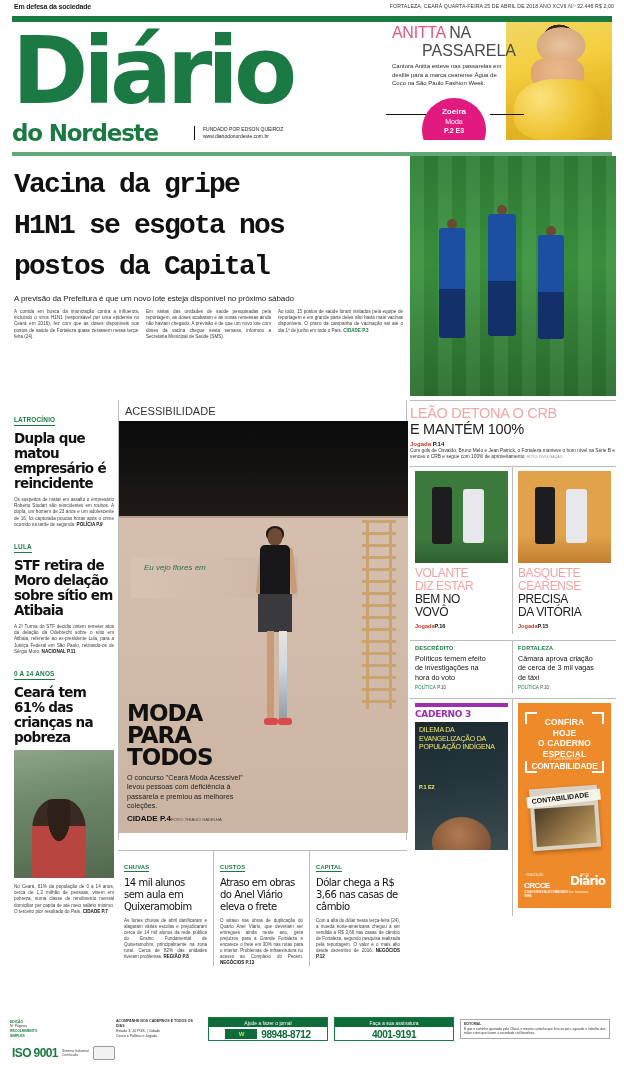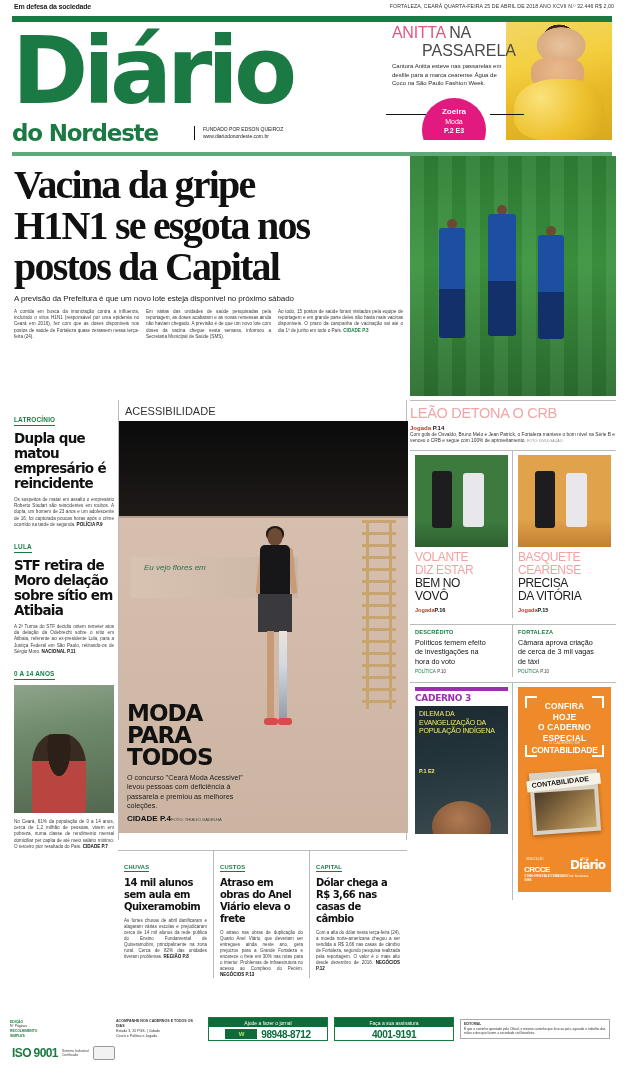--- a/index.html
+++ b/index.html
@@ -73,22 +73,22 @@
   .zoeira .z1 { font-size: 8px; font-weight: 700; line-height: 10px; }
   .zoeira .z2 { font-size: 7px; line-height: 9px; }
   .zoeira .z3 { font-size: 7px; font-weight: 700; line-height: 9px; }
   .anitta-rule { position:absolute; left:0; top:92px; width:40px; height:1px; background:#111; }
   .anitta-rule2 { position:absolute; left:104px; top:92px; width:34px; height:1px; background:#111; }
 
   
   .lead { margin: 8px 12px 0 14px; width: 390px; }
   .kicker-lead { font-size: 7.5px; font-weight: 700; color: #1b7a43; letter-spacing: 0.2px; }
   .lead h1 {
-    font-family: Liberation Serif, serif;
-    font-size: 40px; line-height: 41px; font-weight: 700;
+    font-family: Liberation Mono, monospace;
+    font-size: 28px; line-height: 41px; font-weight: 700;
     letter-spacing: -1.8px; color: #111; margin-top: 3px;
   }
   .lead .sub { font-size: 8px; color: #222; margin-top: 7px; letter-spacing: -0.1px; }
 
   
   .leadcols { display: flex; gap: 7px; margin: 6px 12px 0 14px; width: 392px; }
   .leadcols .c { width: 125px; font-size: 4.6px; line-height: 6.2px; color: #3a3a3a; text-align: justify; }
   .leadcols .c b { font-weight: 700; color:#1b7a43; }
 
   
@@ -217,21 +217,21 @@
   .ad .dlogo { font-family:"DejaVu Sans",sans-serif; font-size:12px; font-weight:700; letter-spacing:-0.9px; line-height:11px;}
   .ad .dlogo small{ display:block; font-size:3px; font-weight:400; letter-spacing:0;}
   .ad .realiz { position:absolute; left:8px; bottom:31px; font-size:2.8px; color:#ffe3c6;}
   .ad .apoio { position:absolute; right:22px; bottom:31px; font-size:2.8px; color:#ffe3c6;}
 
   
   .bottom3 { position:absolute; left:118px; top:850px; width:289px; display:flex; border-top:1px solid #bbb;}
   .bottom3 .b { width: 96px; padding: 4px 6px 0 6px; border-right:1px solid #bbb;}
   .bottom3 .b:last-child { border-right:none; }
   .b-kicker { font-size:5.8px; font-weight:700; color:#1b7a43; letter-spacing:0.2px; border-bottom:1px solid #1b7a43; display:inline-block; padding-bottom:1px;}
-  .b-title { font-family:"DejaVu Sans",sans-serif; font-size:10px; line-height:12px; font-weight:700; letter-spacing:-0.5px; color:#111; margin-top:4px;}
+  .b-title { font-family:"DejaVu Sans",sans-serif; font-size:10px; line-height:12px; font-weight:400; letter-spacing:-0.5px; color:#111; margin-top:4px;}
   .b-body { font-size:4.5px; line-height:6px; color:#3c3c3c; margin-top:5px; text-align:justify;}
   .b-body b { font-weight:700; color:#111;}
 
   
   .footer { position:absolute; left:0; top:1014px; width:624px; height:30px; display:flex; align-items:center; gap:6px; padding:0 10px;}
   .fleft { width: 100px; font-size:3.4px; line-height:4.6px; color:#333;}
   .fleft .g { color:#1b7a43; font-weight:700;}
   .fmid { width:86px; font-size:3.6px; line-height:5px; color:#333;}
   .fmid b{ font-weight:700;}
   .phonebox { width:120px; height:24px; border:1px solid #1b7a43; background:#fff;}
@@ -360,31 +360,33 @@
     </div>
 
     <div class="sb-item">
       <div class="sb-kicker">LULA</div>
       <div class="sb-title">STF retira de Moro delação sobre sítio em Atibaia</div>
       <div class="sb-body"><span>A 2ª Turma do STF decidiu ontem remeter atos da delação da Odebrecht sobre o sítio em Atibaia, referente ao ex-presidente Lula, para a Justiça Federal em São Paulo, retirando-os de Sérgio Moro.</span> <b>NACIONAL P.11</b></div>
     </div>
 
     <div class="sb-item">
       <div class="sb-kicker">0 A 14 ANOS</div>
+      <div class="sb-title">Ceará tem 61% das crianças na pobreza</div>
       <div class="sb-photo">
           <div class="kid"></div>
         </div>
       <div class="sb-body"><span>No Ceará, 61% da população de 0 a 14 anos, cerca de 1,2 milhão de pessoas, vivem em pobreza, numa classe de rendimento mensal domiciliar per capita de até meio salário mínimo. O terceiro pior resultado do País.</span> <b>CIDADE P.7</b></div>
     </div>
   </div>
 
   <div class="rightcol">
 
     <div class="leao">
       <div class="t1">LEÃO DETONA O CRB</div>
+      <div class="t2">E MANTÉM 100%</div>
       <div class="ref-red"><span style="color:#c0392b">Jogada</span> <span>P.14</span></div>
       <div class="body"><span>Com gols de Osvaldo, Bruno Melo e Jean Patrick, o Fortaleza manteve o bom nível na Série B e venceu o CRB e segue com 100% de aproveitamento.</span> <em>FOTO: DIVULGAÇÃO</em></div>
     </div>
 
     <div class="sports2">
       <div class="s">
         <div class="sp-photo a">
             <div class="f1"></div>
             <div class="f2"></div>
           </div>

